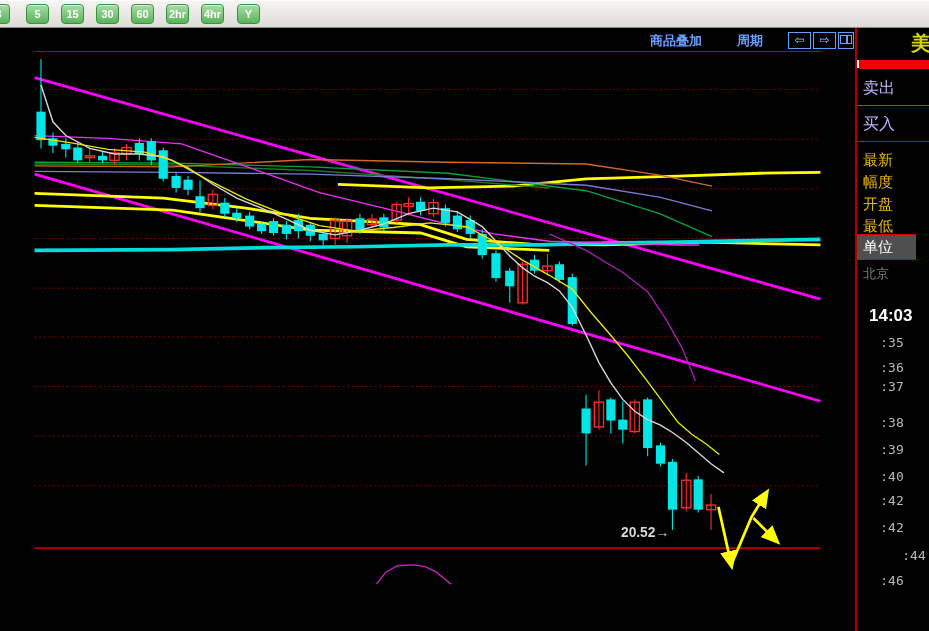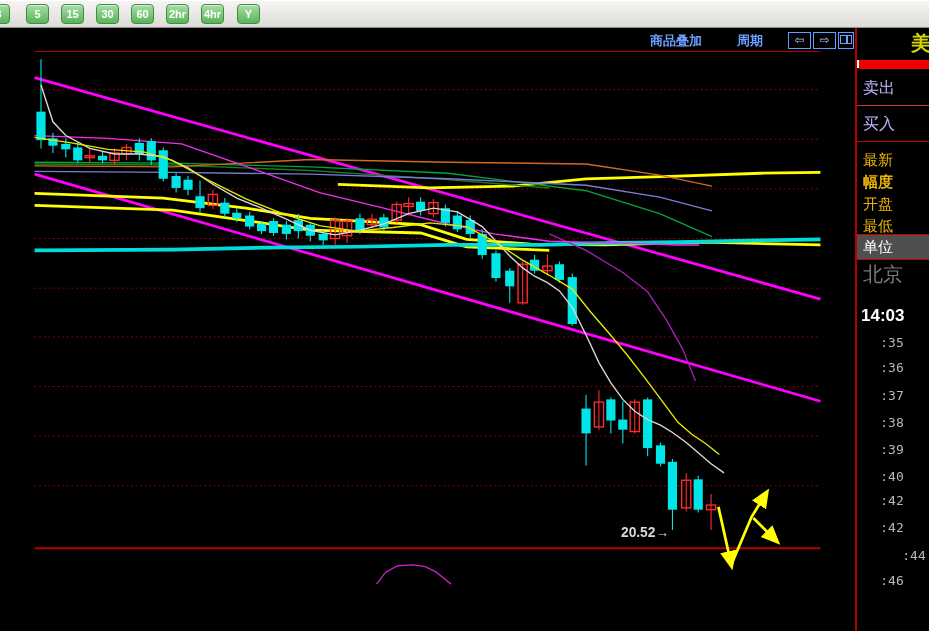--- a/index.html
+++ b/index.html
@@ -33,27 +33,27 @@
     background:#000;border-left:2px solid #b40000;overflow:hidden}
   .instrument{position:absolute;top:2px;left:54px;color:#d6d600;font-size:20px;
     font-weight:bold;white-space:nowrap}
   .pricebar{position:absolute;top:32px;left:2px;width:70px;height:9px;background:#f20000}
   .pricebar-tick{position:absolute;top:32px;left:0;width:2px;height:8px;background:#fff}
   .srow{position:absolute;left:0;width:72px;color:#c4b5fd;padding-left:6px;
     font-size:16px;line-height:26px;height:26px;cursor:pointer}
   .sfield{position:absolute;left:0;width:72px;color:#eab308;padding-left:6px;
     font-size:15px;line-height:22px;height:22px}
   .sep{position:absolute;left:0;width:72px;height:1px}
-  .unitrow{position:absolute;left:0;width:72px;height:26px;background:#4f4f4f;
+  .unitrow{position:absolute;left:0;width:59px;height:26px;background:#4f4f4f;
     border-top:1px solid #cc0000;border-bottom:1px solid #cc0000;color:#fff;
     padding-left:6px;font-size:15px;line-height:24px;cursor:pointer}
   .city{position:absolute;left:0;width:72px;color:#7a7a7a;padding-left:6px;
-    font-size:20px;line-height:22px}
+    font-size:13px;line-height:22px}
   .btime{position:absolute;left:0;width:72px;color:#fff;font-weight:bold;
-    padding-left:4px;font-size:17px;line-height:22px}
+    padding-left:12px;font-size:17px;line-height:22px}
   .axlab{position:absolute;left:0;width:70px;text-align:center;color:#b8b8b8;
     font-size:13px;line-height:18px;height:18px;font-family:"DejaVu Sans Mono",monospace}
 </style>
 </head>
 <body>
 
 <div id="app">
 
   <div class="toolbar" id="tbar">
       <div class="gbtn" style="left: -13px;">3</div>
@@ -241,33 +241,33 @@
     <div class="pricebar"></div>
     <div class="pricebar-tick"></div>
 
     <div class="srow" style="top:47px">卖出</div>
     <div class="sep" style="top:77px;background:#cc3333"></div>
     <div class="srow" style="top:83px">买入</div>
     <div class="sep" style="top:113px;background:#cc0000"></div>
 
     <div id="sfields">
         <div class="sfield" style="top: 121px;">最新</div>
-        <div class="sfield" style="top: 143px; font-weight: bold;">幅度</div>
+        <div class="sfield" style="top: 143px;">幅度</div>
         <div class="sfield" style="top: 165px;">开盘</div>
         <div class="sfield" style="top: 187px;">最低</div>
       </div>
 
     <div class="unitrow" style="top:206px">单位</div>
     <div class="city" style="top:235px">北京</div>
     <div class="btime" style="top:277px">14:03</div>
 
     <div id="axlabs">
         <div class="axlab" style="top: 306px;">:35</div>
         <div class="axlab" style="top: 331px;">:36</div>
-        <div class="axlab" style="top: 359px;">:37</div>
+        <div class="axlab" style="top: 350px;">:37</div>
         <div class="axlab" style="top: 386px;">:38</div>
         <div class="axlab" style="top: 413px;">:39</div>
         <div class="axlab" style="top: 440px;">:40</div>
         <div class="axlab" style="top: 464px;">:42</div>
         <div class="axlab" style="top: 491px;">:42</div>
         <div class="axlab" style="top: 519px; padding-left: 44px;">:44</div>
         <div class="axlab" style="top: 544px;">:46</div>
         <div class="axlab" style="top: 572px; margin-left: 48px;">:47</div>
       </div>
   </div>

